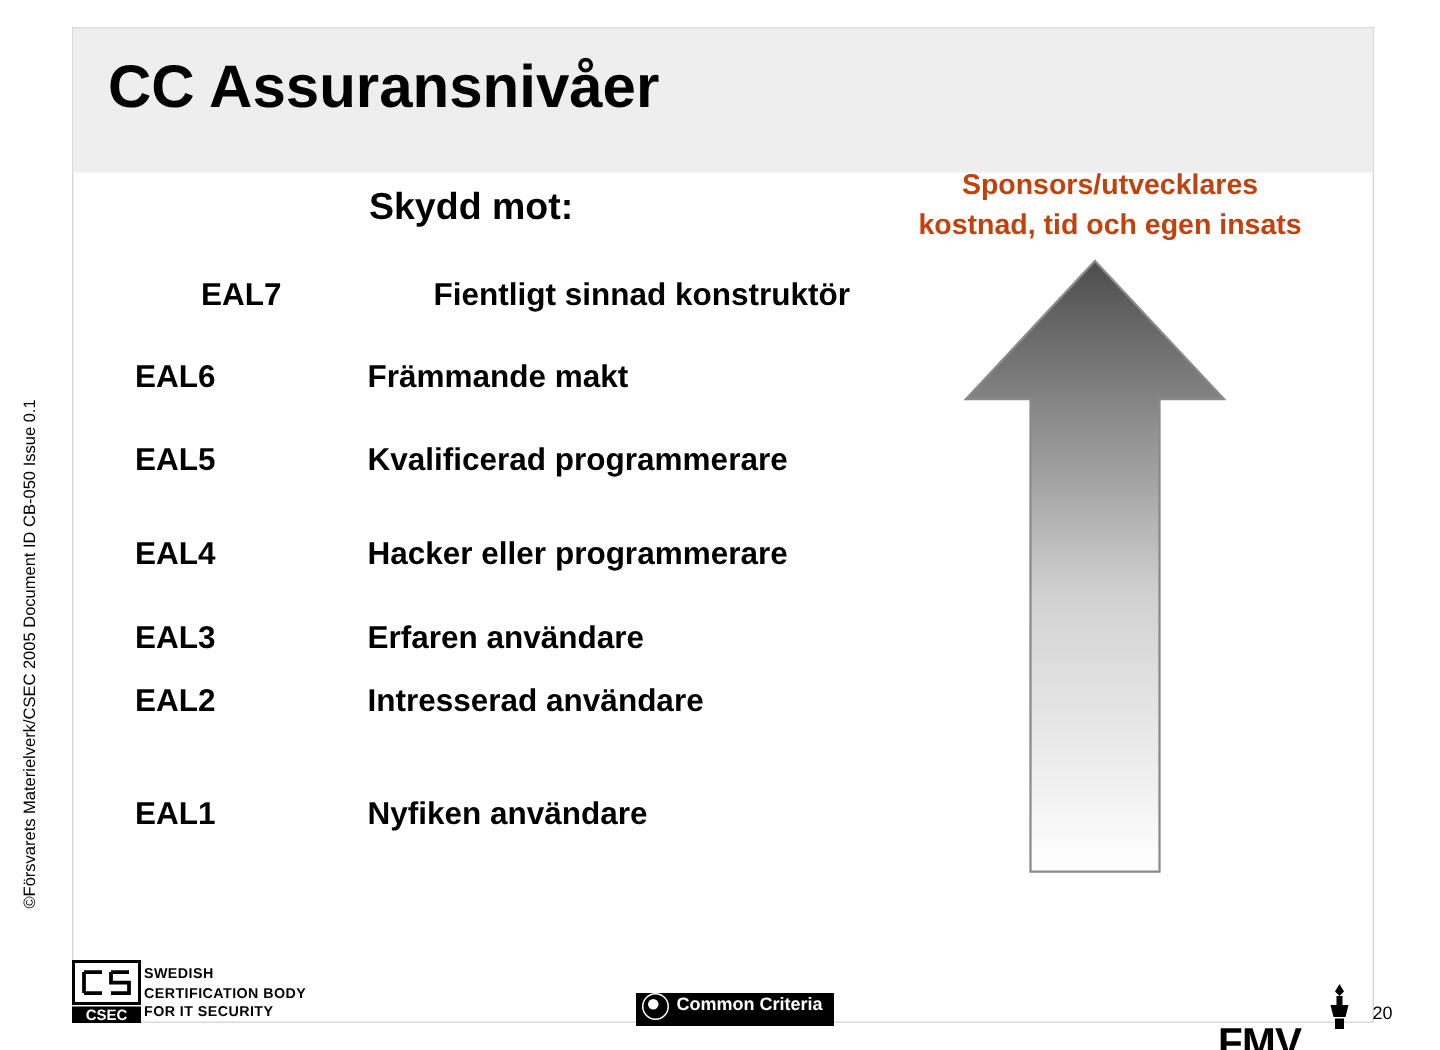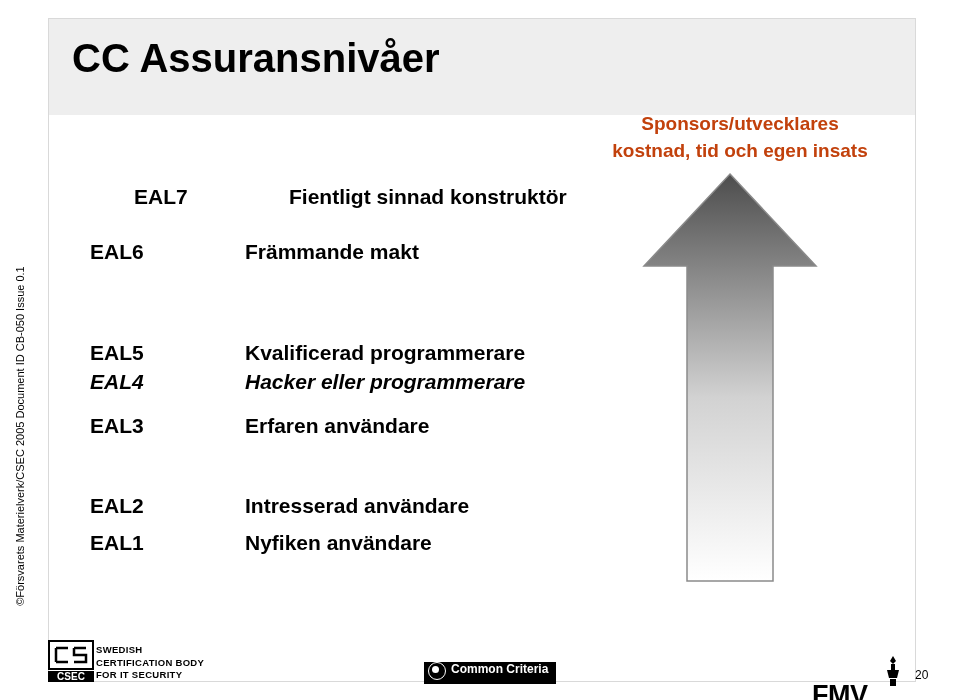--- a/index.html
+++ b/index.html
@@ -198,47 +198,48 @@
 </head>
 <body>
 
 <div id="slide">
 
   <div id="frame"></div>
 
   <div id="title-band"></div>
   <div id="title">CC Assuransnivåer</div>
 
+  <div id="skydd-mot">Skydd mot:</div>
 
   <div id="sponsor-head">
     <div>Sponsors/utvecklares</div>
     <div>kostnad, tid och egen insats</div>
   </div>
 
   <div class="row" style="top:185px;margin-left:44px;">
     <div class="eal">EAL7</div>
     <div class="desc">Fientligt sinnad konstruktör</div>
   </div>
   <div class="row" style="top:240px;">
     <div class="eal">EAL6</div>
     <div class="desc">Främmande makt</div>
   </div>
-  <div class="row" style="top:295px;margin-top:46px;">
+  <div class="row" style="top:295px;">
     <div class="eal">EAL5</div>
     <div class="desc">Kvalificerad programmerare</div>
   </div>
-  <div class="row" style="top:370px;font-style:italic;">
+  <div class="row" style="top:358px;">
     <div class="eal">EAL4</div>
     <div class="desc">Hacker eller programmerare</div>
   </div>
   <div class="row" style="top:414px;">
     <div class="eal">EAL3</div>
     <div class="desc">Erfaren användare</div>
   </div>
-  <div class="row" style="top:494px;">
+  <div class="row" style="top:456px;">
     <div class="eal">EAL2</div>
     <div class="desc">Intresserad användare</div>
   </div>
   <div class="row" style="top:531px;">
     <div class="eal">EAL1</div>
     <div class="desc">Nyfiken användare</div>
   </div>
 
   <svg id="arrow" viewBox="0 0 180 415">
     <defs>

